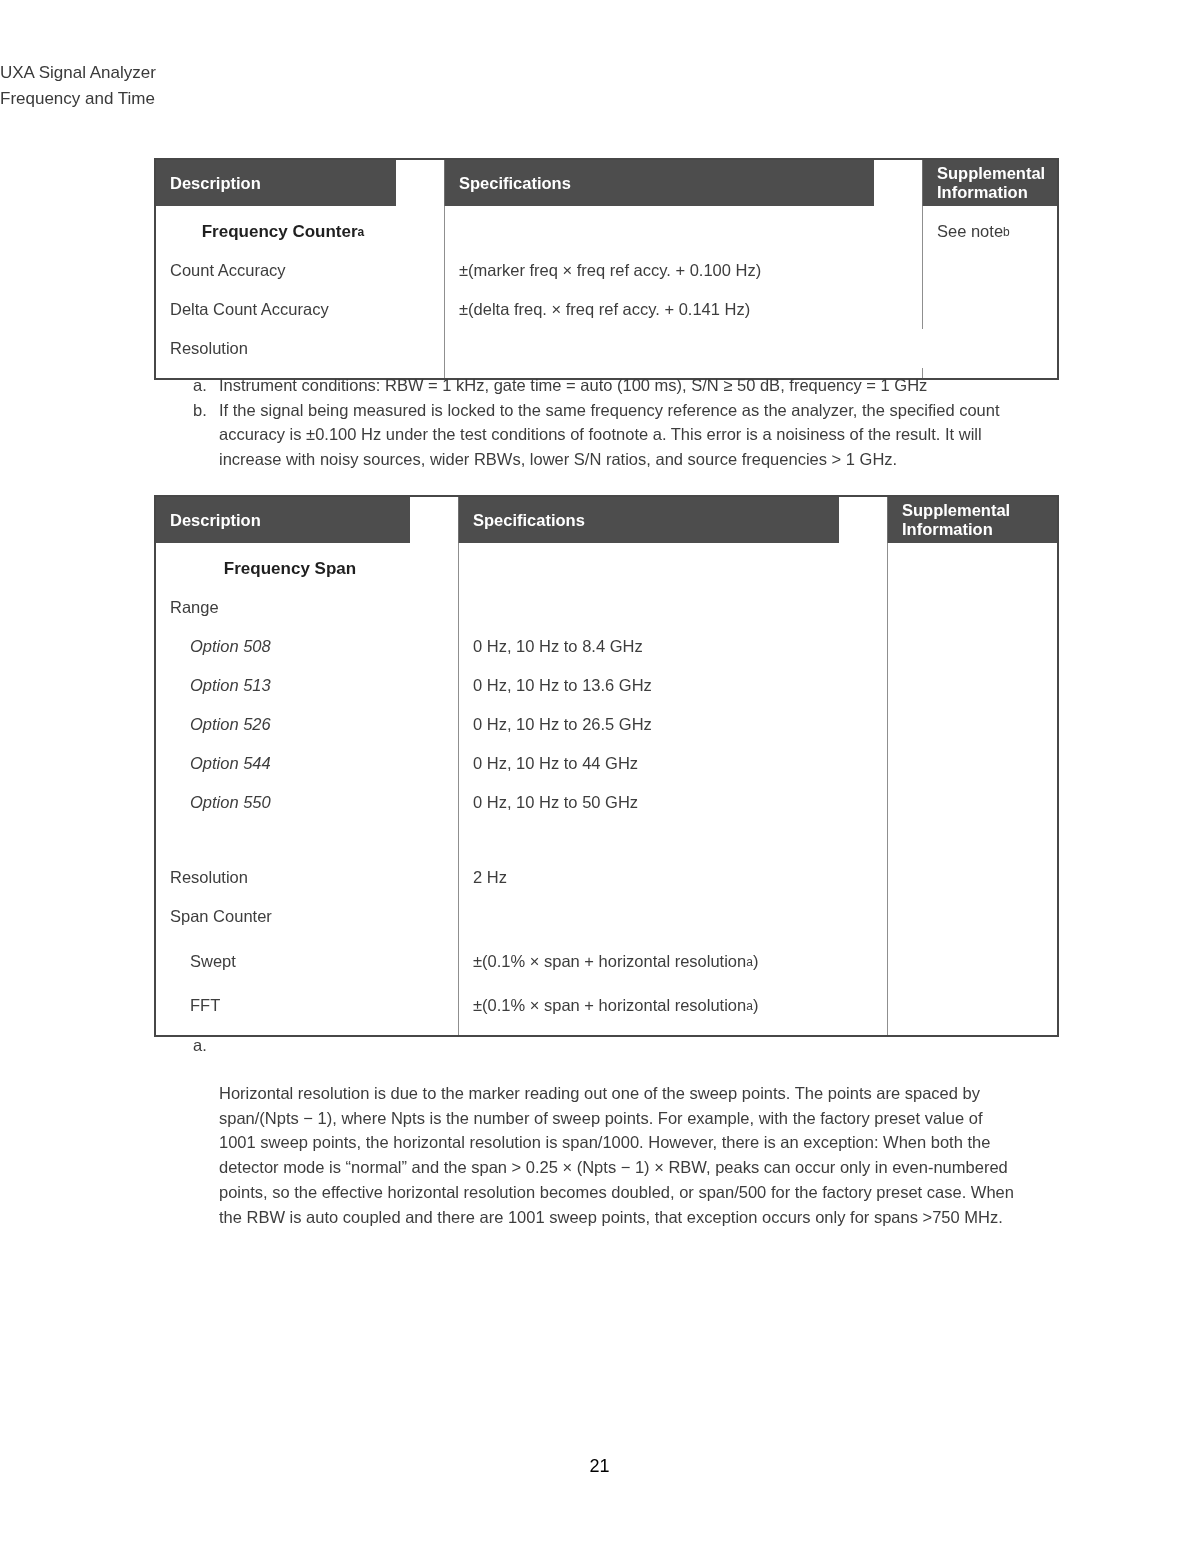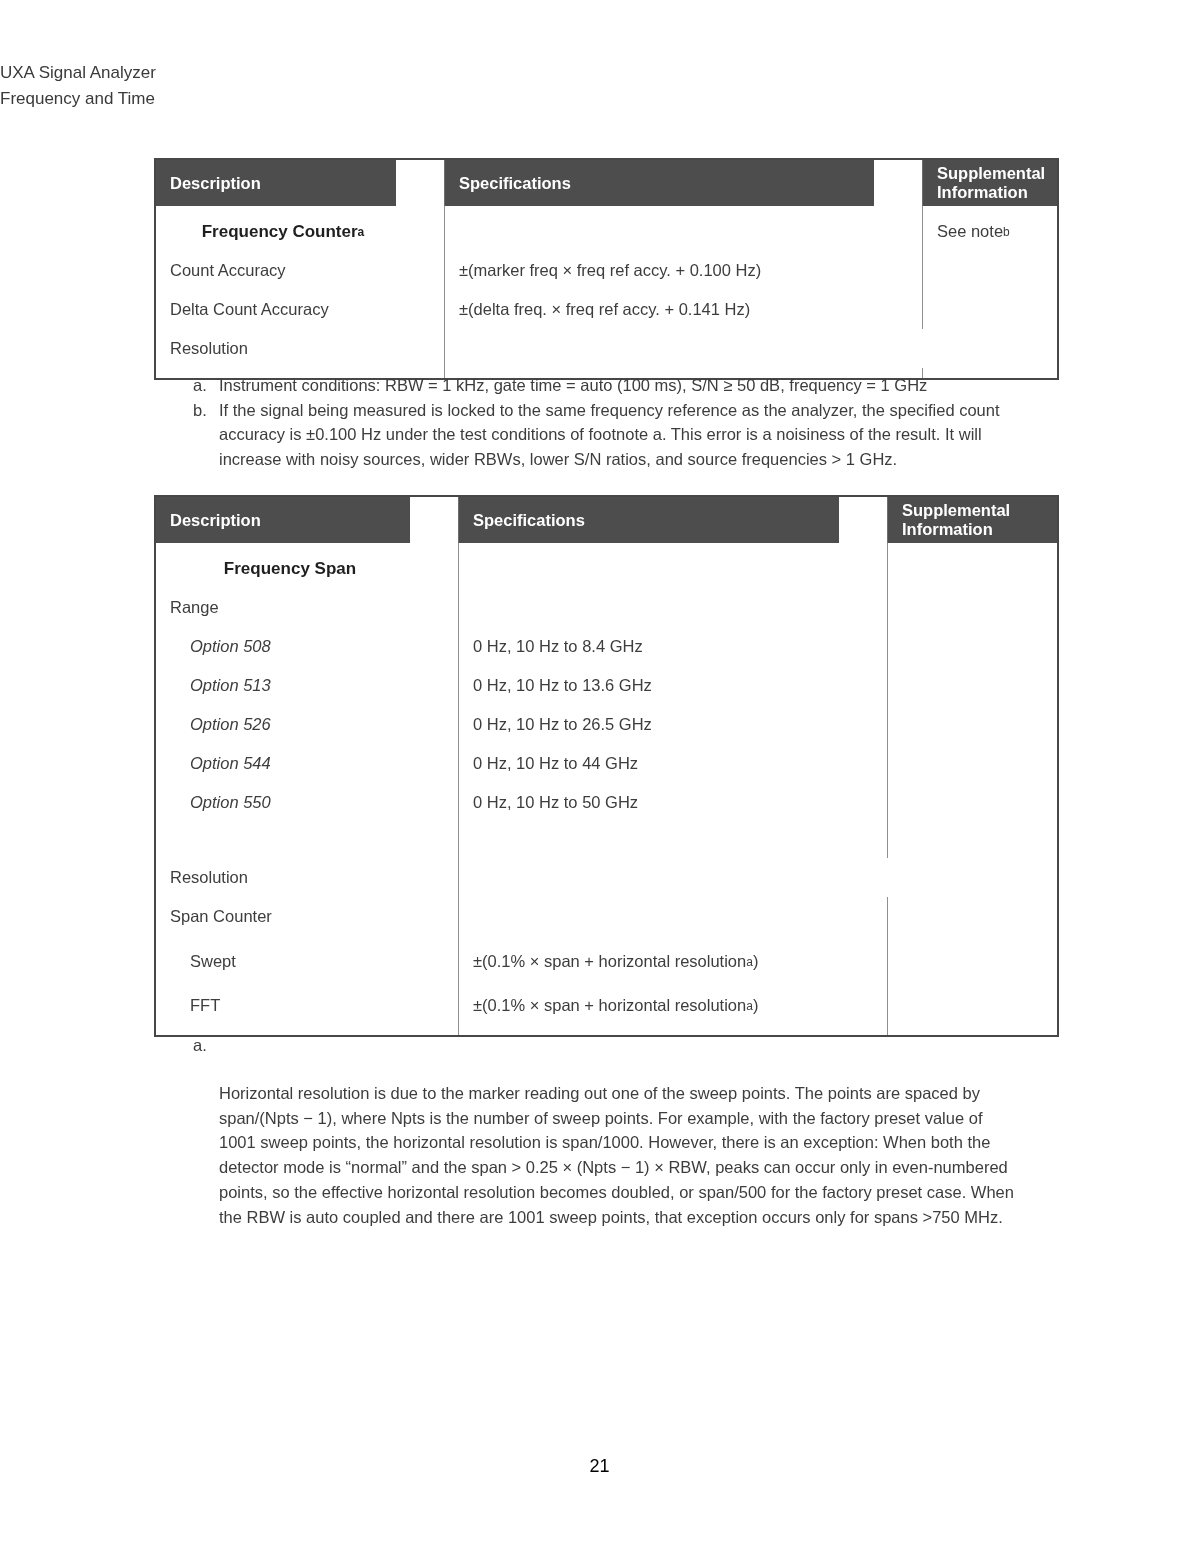--- a/index.html
+++ b/index.html
@@ -226,20 +226,21 @@
         <div class="cell">0 Hz, 10 Hz to 50 GHz</div>
         <div class="cell"></div>
       </div>
       <div class="trow spacer-big">
         <div class="cell"></div>
           <div class="cell"></div>
           <div class="cell"></div>
       </div>
       <div class="trow">
         <div class="cell">Resolution</div>
+        <div class="cell">2 Hz</div>
         <div class="cell"></div>
       </div>
       <div class="trow">
         <div class="cell">Span Counter</div>
         <div class="cell"></div>
         <div class="cell"></div>
       </div>
       <div class="trow spacer-sm">
         <div class="cell"></div>
           <div class="cell"></div>

